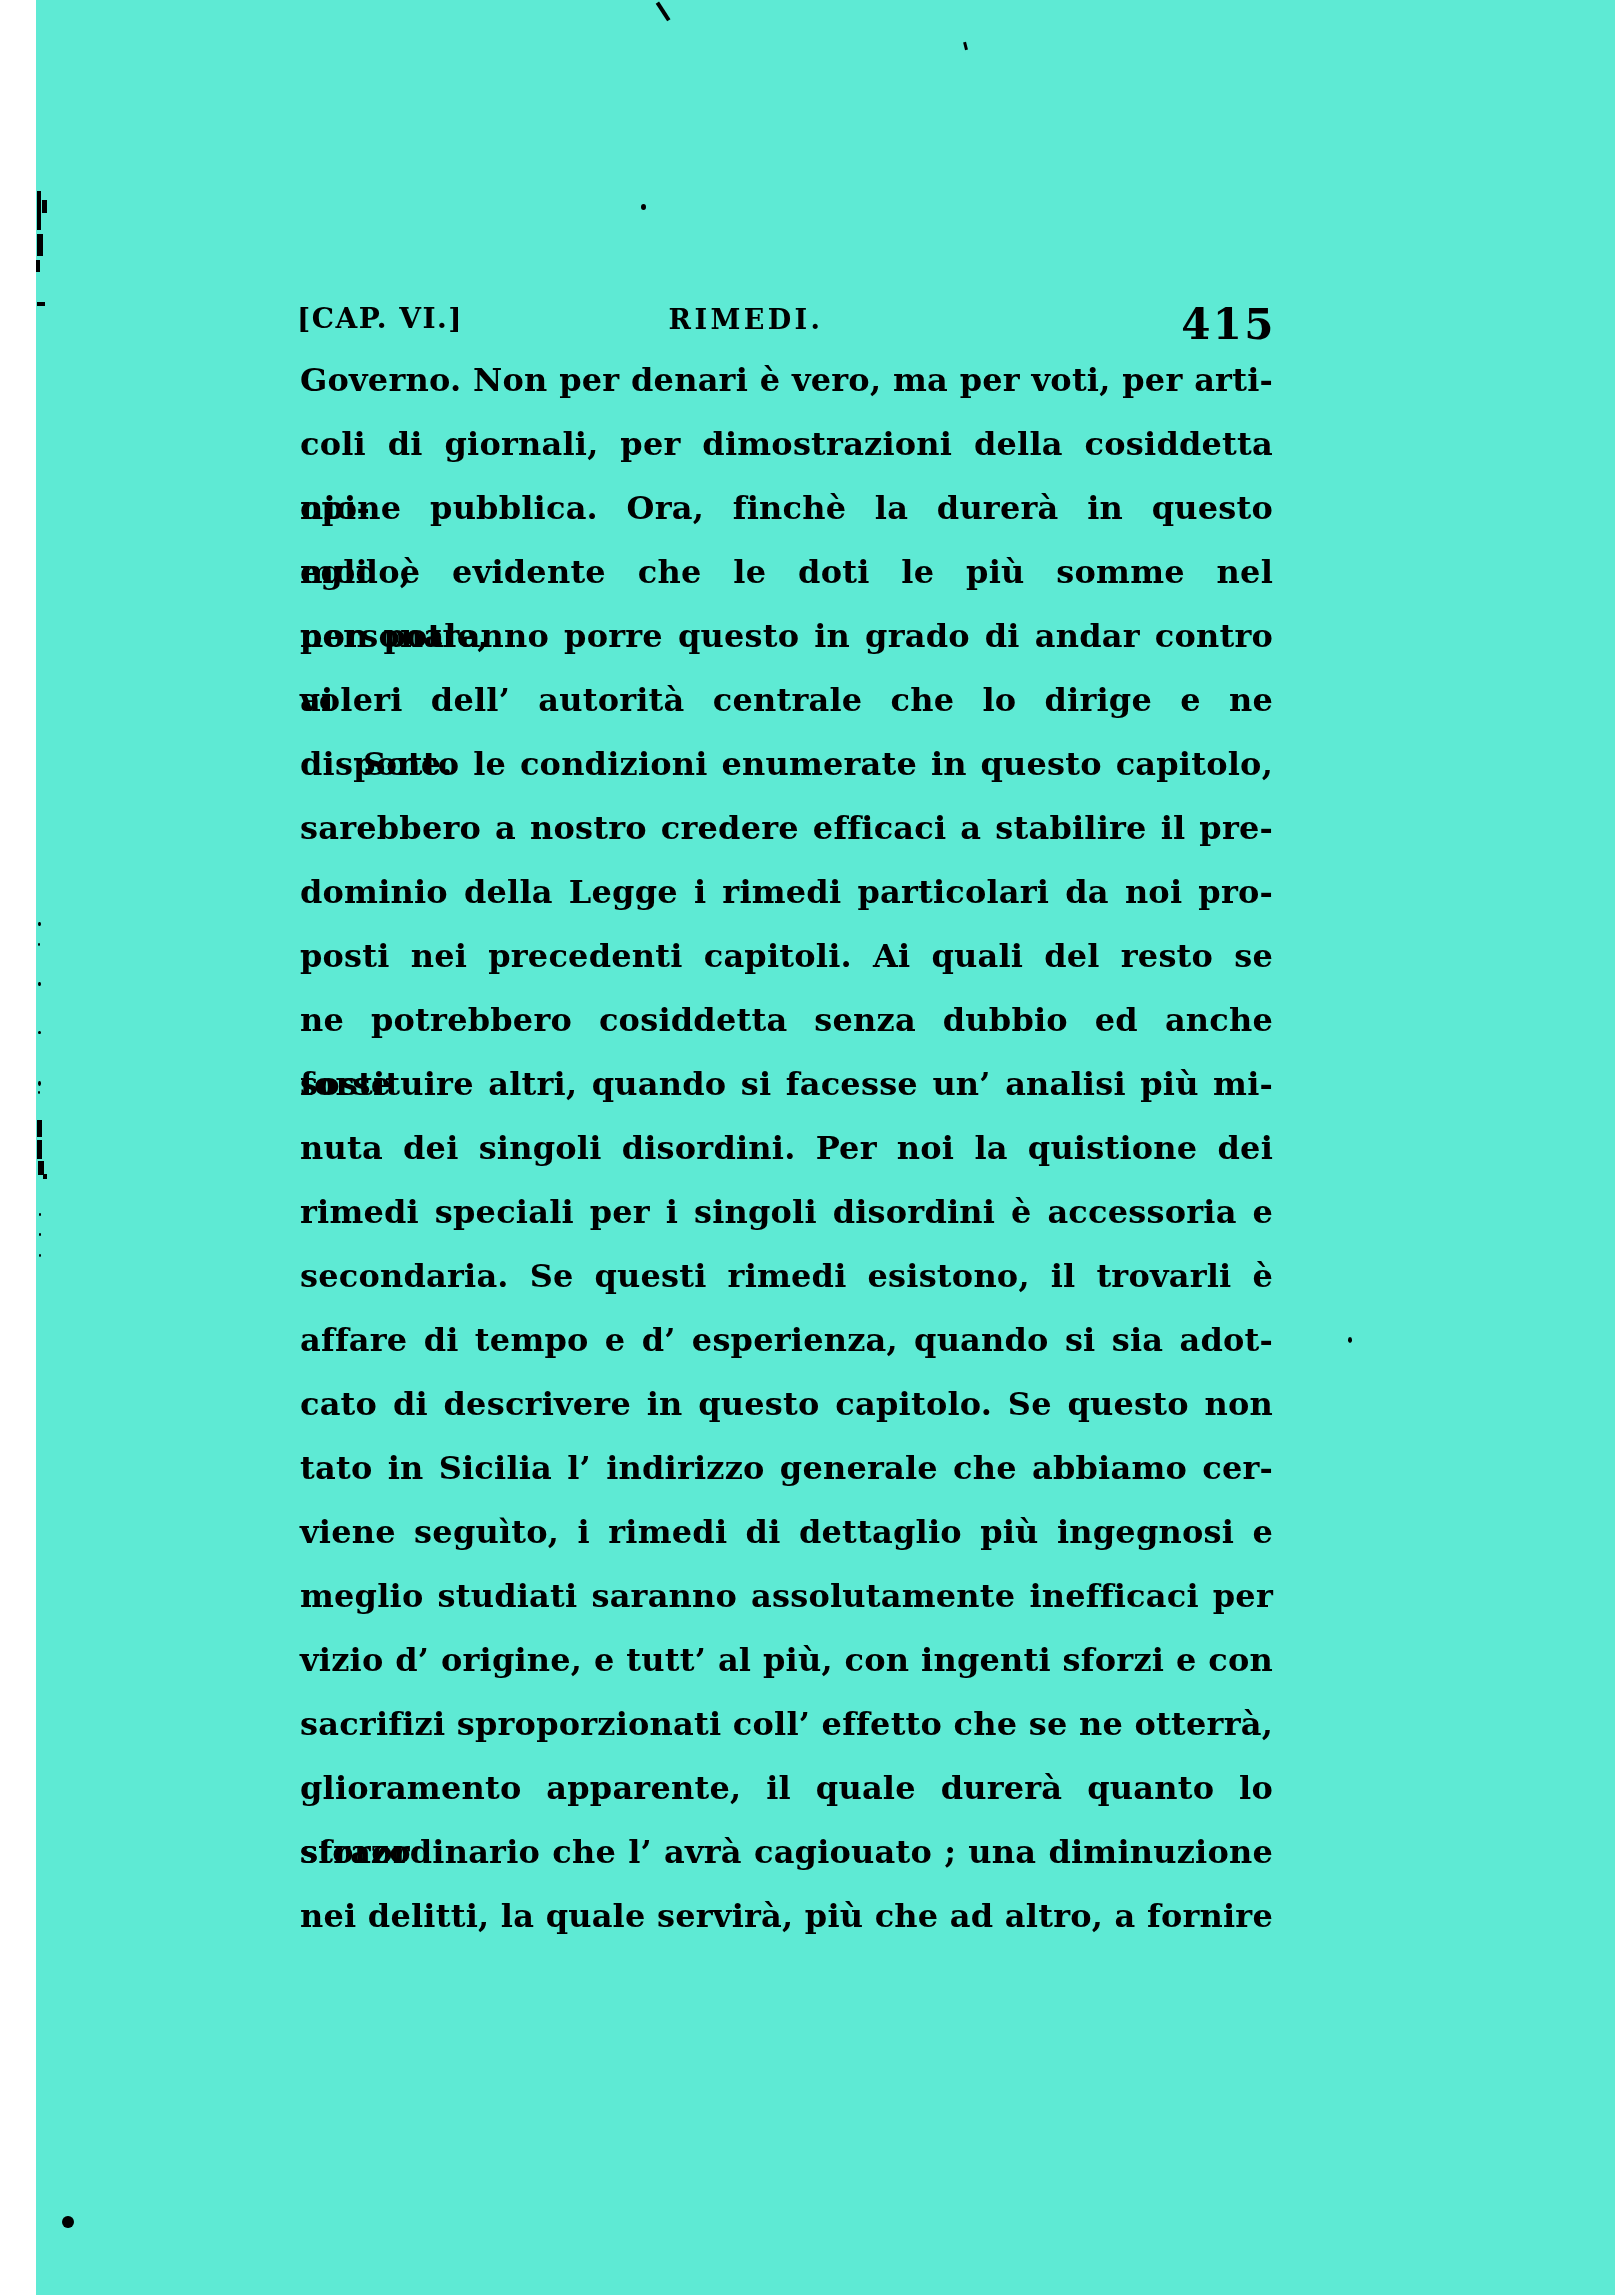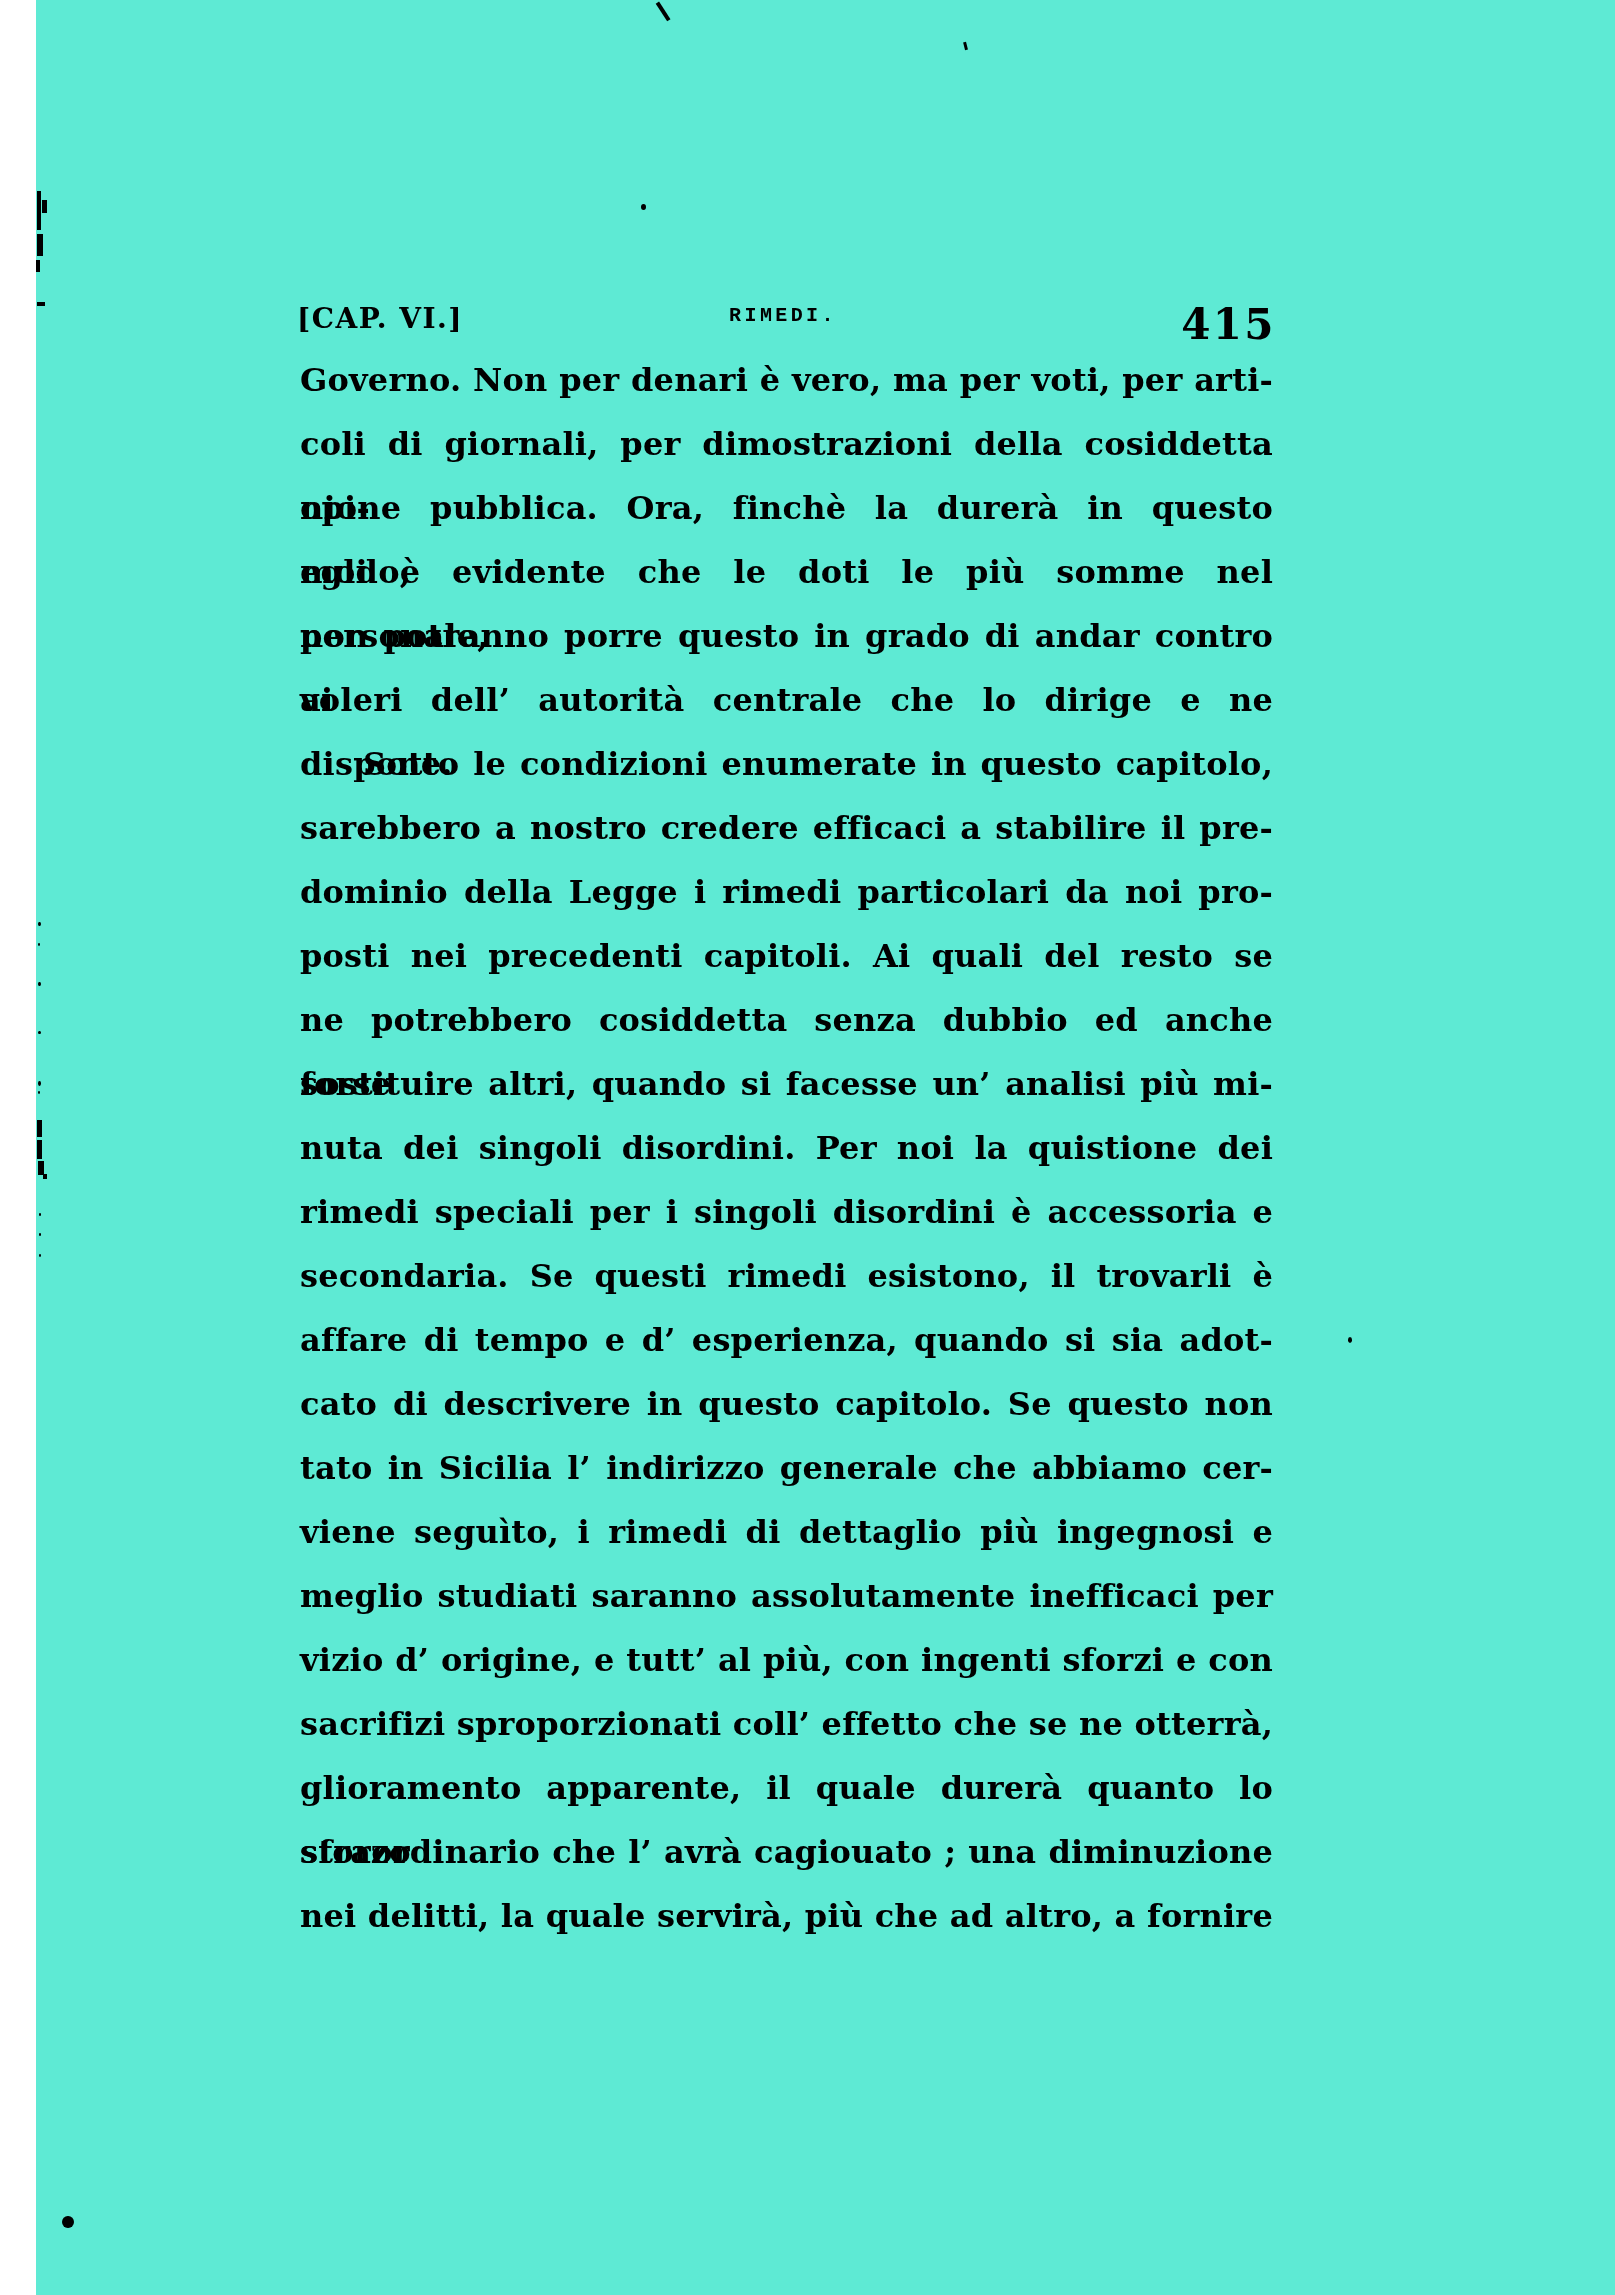--- a/index.html
+++ b/index.html
@@ -24,26 +24,25 @@
     font-weight: 700;
     white-space: nowrap;
   }
   .head-left {
     left: 261px;
     top: 302px;
     font-size: 28px;
     letter-spacing: 1.5px;
   }
   .head-center {
-    left: 747px;
+    left: 710px;
     top: 304px;
     transform: translateX(-50%);
-    font-size: 20px;
+    font-size: 27px;
     letter-spacing: 3.4px;
-    font-family: Liberation Mono, monospace;
   }
   .head-right {
     right: 375px;
     top: 300px;
     font-size: 42px;
     letter-spacing: 2.4px;
     text-align: right;
   }
 
   

